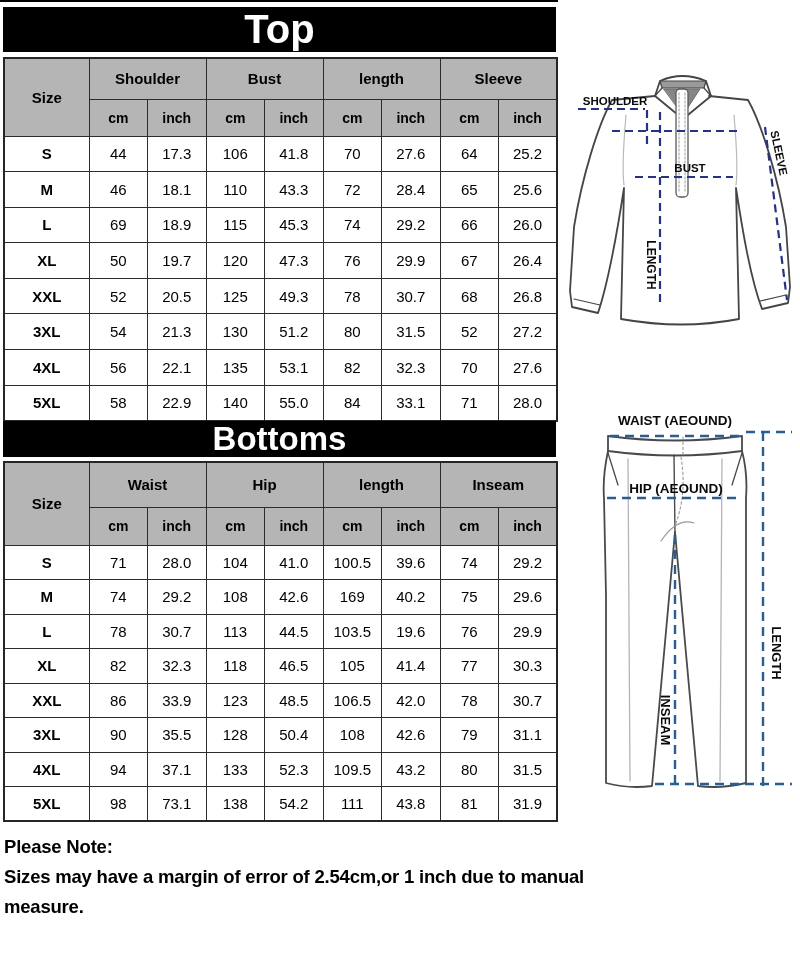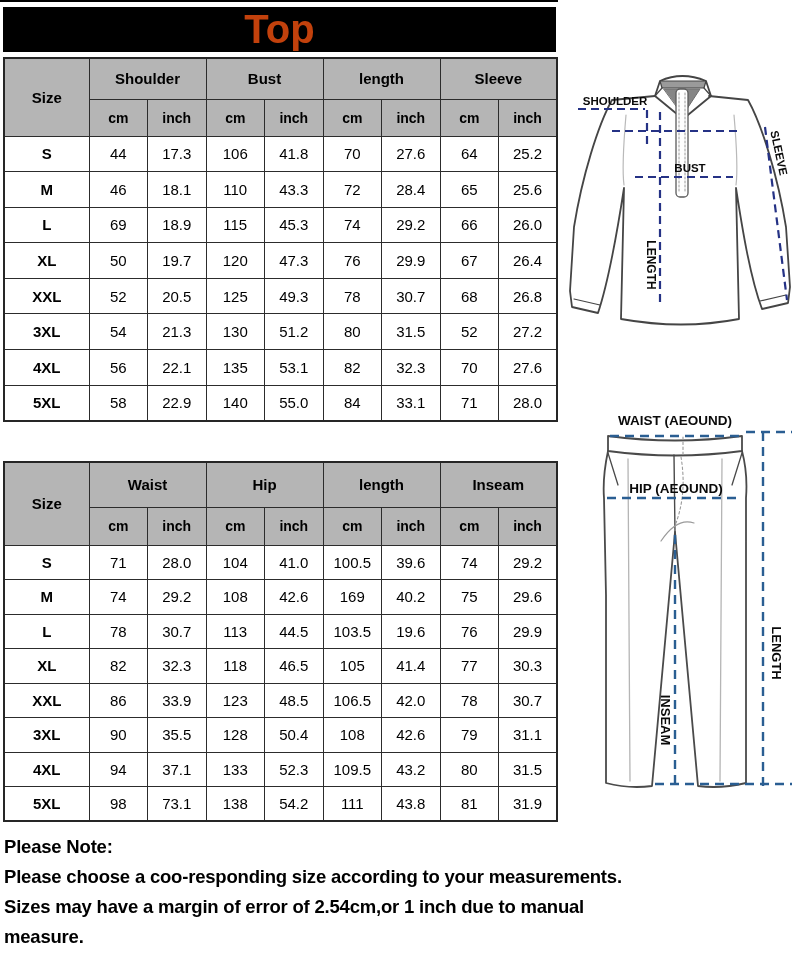--- a/index.html
+++ b/index.html
@@ -1,19 +1,19 @@
 <!DOCTYPE html>
 <html><head>
 <meta charset="utf-8">
 <style>
   html,body{margin:0;padding:0;background:#fff;}
   #canvas{position:relative;width:800px;height:959px;background:#fff;overflow:hidden;
           font-family:"Liberation Sans",sans-serif;color:#000;}
   .hairline{position:absolute;left:0;top:0;width:558px;height:2px;background:#000;}
-  .banner{position:absolute;left:3px;width:553px;background:#000;color:#c2410c;
+  .banner{position:absolute;left:3px;width:553px;background:#000;color:#ffffff;
           display:flex;align-items:center;justify-content:center;font-weight:bold;}
   #banner-top{top:7px;height:45px;font-size:40px;}
   #banner-bottoms{top:421px;height:36px;font-size:33px;}
   table.tbl{position:absolute;left:3px;width:553px;border-collapse:collapse;table-layout:fixed;
             background:#fff;border:2px solid #262626;}
   #top-table{top:57px;}
   #bottoms-table{top:461px;}
   .tbl td{border:1px solid #2c2c2c;text-align:center;vertical-align:middle;
           font-size:15px;padding:0;overflow:hidden;}
   .tbl thead td{background:#b5b5b5;font-weight:bold;font-size:15px;}
@@ -159,20 +159,23 @@
           <td>140</td>
           <td>55.0</td>
           <td>84</td>
           <td>33.1</td>
           <td>71</td>
           <td>28.0</td>
         </tr>
       </tbody>
   </table>
 
+  <div class="banner" id="banner-bottoms">
+    <span>Bottoms</span>
+  </div>
 
   <table class="tbl" id="bottoms-table">
     <colgroup>
       <col style="width:85px">
         <col style="width:58.5px">
         <col style="width:58.5px">
       <col style="width:58.5px">
         <col style="width:58.5px">
         <col style="width:58.5px">
       <col style="width:58.5px">
@@ -357,17 +360,16 @@
     <g class="diag-label">
       <text x="115" y="30" font-size="13.5" text-anchor="middle">WAIST (AEOUND)</text>
       <text x="116" y="98" font-size="13.5" text-anchor="middle">HIP (AEOUND)</text>
       <text x="105" y="329" font-size="13" text-anchor="middle" transform="rotate(90 105 325)">INSEAM</text>
       <text x="216" y="262" font-size="13" text-anchor="middle" transform="rotate(90 216 258)">LENGTH</text>
     </g>
   </svg>
 
   <div id="notes">
     <div>Please Note:</div>
-    <div>Please choose a coo-responding size according to your measurements.</div>
     <div>Sizes may have a margin of error of 2.54cm,or 1 inch due to manual measure.</div>
   </div>
 
 </div>
 
 </body></html>

